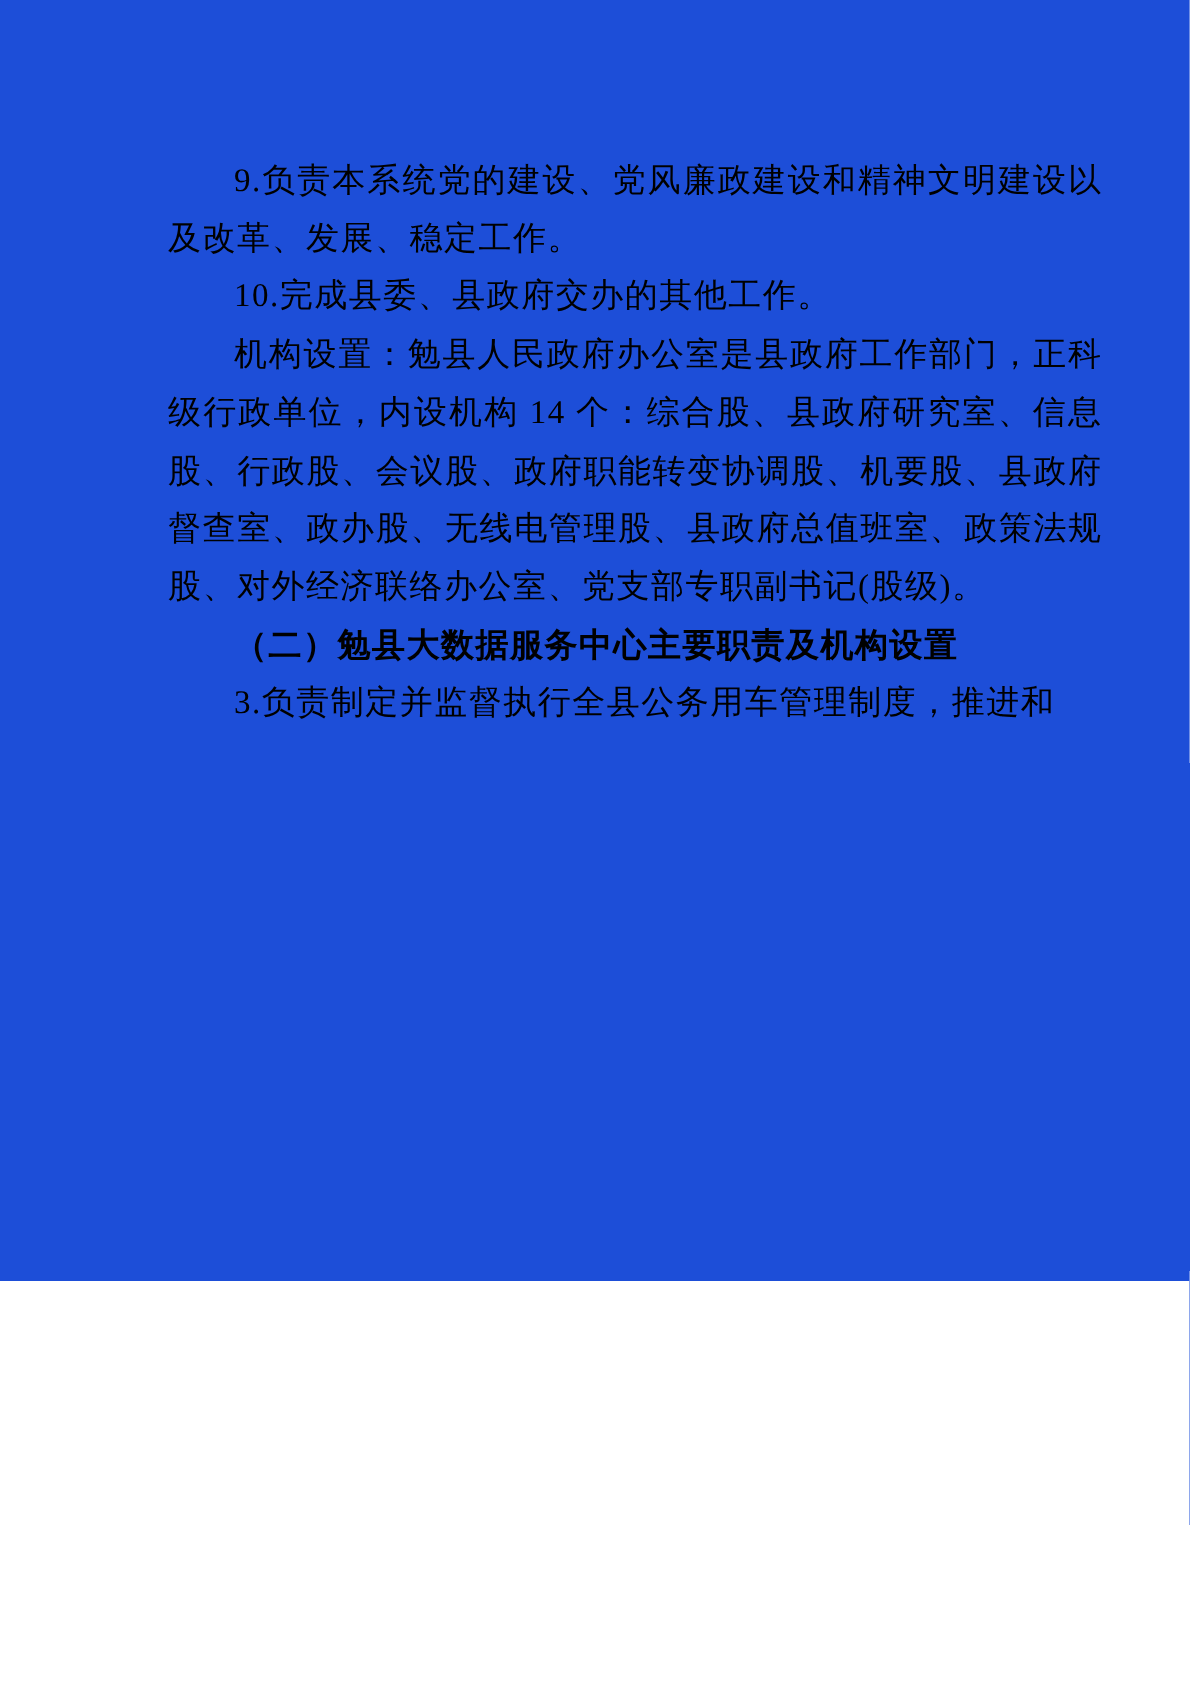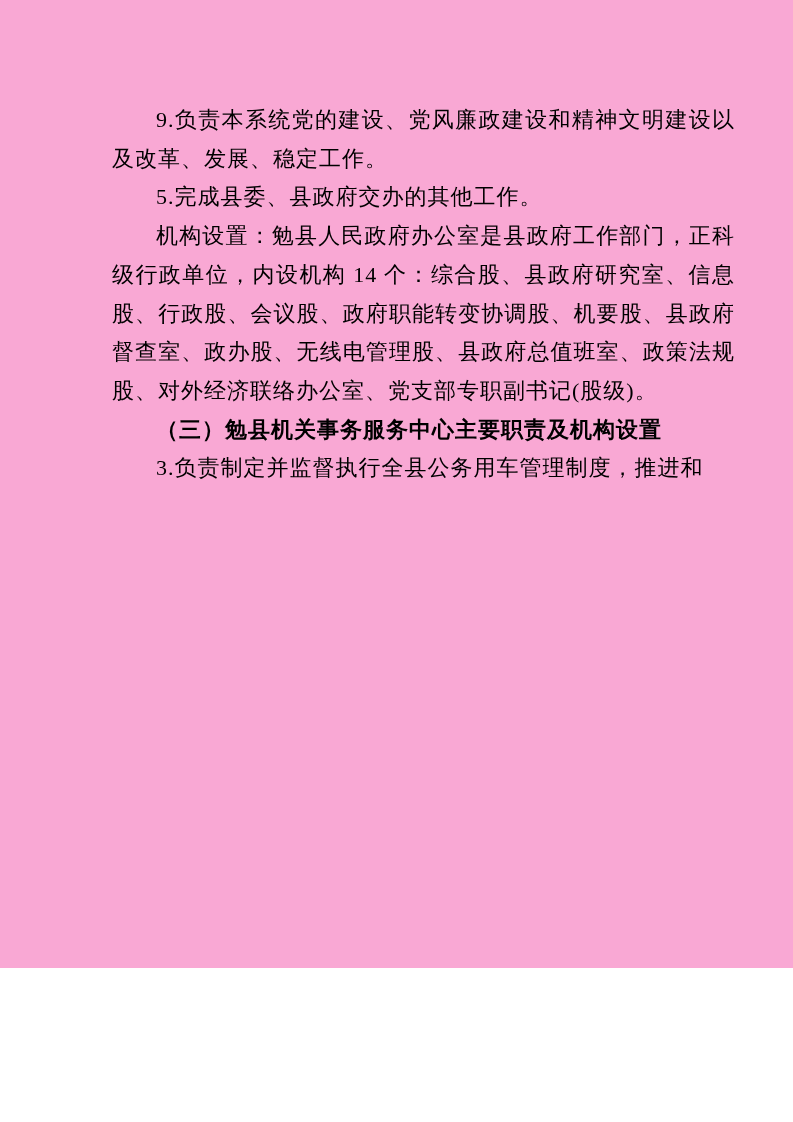--- a/index.html
+++ b/index.html
@@ -5,23 +5,23 @@
   html, body { margin: 0; padding: 0; }
   body {
     width: 793px;
     height: 1122px;
     background: #ffffff;
     overflow: hidden;
   }
   .page {
     box-sizing: border-box;
     width: 793px;
-    height: 968px;
+    height: 854px;
     padding: 101px 58px 0 112px;
-    background: #f9a8d4;
+    background: #1d4ed8;
   }
   .doc-body p {
     margin: 0;
     font-family: "Liberation Serif", serif;
     font-size: 22px;
     line-height: 38.7px;
     color: #000000;
     text-align: justify;
     text-indent: 2em;
     letter-spacing: 1px;
@@ -33,18 +33,18 @@
   .doc-body .lead {
     font-weight: 400;
   }
 </style>
 </head>
 <body style="background: rgb(255, 255, 255);">
 
 <div class="page">
   <div class="doc-body" style="color: rgb(0, 0, 0);">
       <p class="body"><span>9.负责本系统党的建设、党风廉政建设和精神文明建设以及改革、发展、稳定工作。</span></p>
-      <p class="body"><span>5.完成县委、县政府交办的其他工作。</span></p>
+      <p class="body"><span>10.完成县委、县政府交办的其他工作。</span></p>
       <p class="body"><span class="lead">机构设置：</span><span>勉县人民政府办公室是县政府工作部门，正科级行政单位，内设机构 14 个：综合股、县政府研究室、信息股、行政股、会议股、政府职能转变协调股、机要股、县政府督查室、政办股、无线电管理股、县政府总值班室、政策法规股、对外经济联络办公室、党支部专职副书记(股级)。</span></p>
-      <p class="heading"><span>（三）勉县机关事务服务中心主要职责及机构设置</span></p>
+      <p class="heading"><span>（二）勉县大数据服务中心主要职责及机构设置</span></p>
       <p class="body"><span>3.负责制定并监督执行全县公务用车管理制度，推进和</span></p>
     </div>
 </div>
 
 </body></html>

